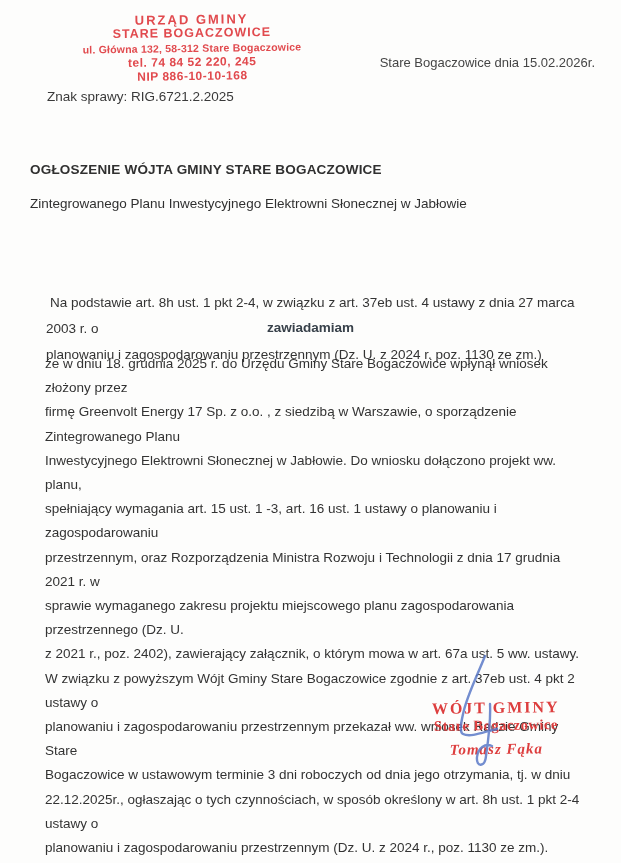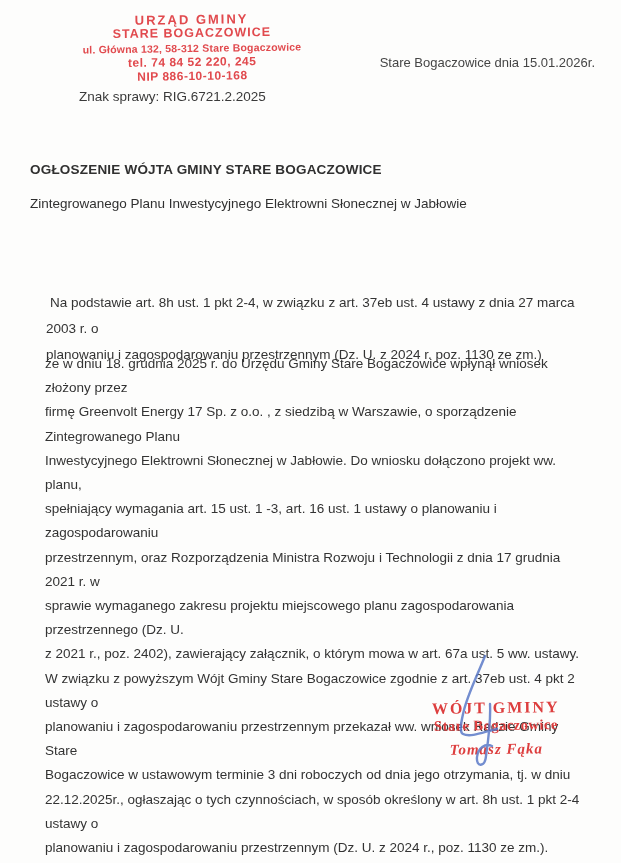--- a/index.html
+++ b/index.html
@@ -24,21 +24,21 @@
   .stamp-top .st-l3 { font-size: 10.5px; font-weight: bold; margin-top: 2px; letter-spacing: 0.2px; }
   .stamp-top .st-l4 { font-size: 12px; font-weight: bold; margin-top: 1px; letter-spacing: 0.5px; }
   .stamp-top .st-l5 { font-size: 12px; font-weight: bold; margin-top: 1px; letter-spacing: 0.5px; }
 
   .doc-date {
     position: absolute; top: 55px; right: 26px;
     font-size: 13px; color: #454545;
   }
   .case-no {
     position: absolute; top: 89px; left: 47px;
-    font-size: 13.5px; color: #3a3a3a; margin-left: 32px;
+    font-size: 13.5px; color: #3a3a3a;
   }
 
   
   .title-block {
     position: absolute; top: 162px; left: 30px; right: 30px;
     color: #303030;
   }
   .title-block .heading { font-weight: bold; font-size: 13.5px; letter-spacing: 0.2px; }
   .title-block .subtitle { font-weight: normal; font-size: 13.5px; margin-top: 19px; }
 
@@ -82,32 +82,33 @@
 <div class="page">
 
   <div class="stamp-top">
     <div class="st-l1">URZĄD GMINY</div>
     <div class="st-l2">STARE BOGACZOWICE</div>
     <div class="st-l3">ul. Główna 132, 58-312 Stare Bogaczowice</div>
     <div class="st-l4">tel. 74 84 52 220, 245</div>
     <div class="st-l5">NIP 886-10-10-168</div>
   </div>
 
-  <div class="doc-date">Stare Bogaczowice dnia 15.01.2026r.</div>
+  <div class="doc-date">Stare Bogaczowice dnia 15.02.2026r.</div>
 
   <div class="case-no">Znak sprawy: RIG.6721.2.2025</div>
 
   <div class="title-block">
     <div class="heading">OGŁOSZENIE WÓJTA GMINY STARE BOGACZOWICE</div>
     <div class="subtitle">Zintegrowanego Planu Inwestycyjnego Elektrowni Słonecznej w Jabłowie</div>
   </div>
 
   <div class="legal">Na podstawie art. 8h ust. 1 pkt 2-4, w związku z art. 37eb ust. 4 ustawy z dnia 27 marca 2003 r. o
 planowaniu i zagospodarowaniu przestrzennym (Dz. U. z 2024 r. poz. 1130 ze zm.)</div>
 
+  <div class="notify">zawiadamiam</div>
 
   <div class="body-text">że w dniu  18. grudnia 2025 r. do Urzędu Gminy Stare Bogaczowice wpłynął wniosek złożony przez
 firmę Greenvolt Energy 17 Sp. z o.o. , z siedzibą w Warszawie, o sporządzenie Zintegrowanego Planu
 Inwestycyjnego Elektrowni Słonecznej w Jabłowie. Do wniosku dołączono projekt ww. planu,
 spełniający wymagania art. 15 ust. 1 -3, art. 16 ust. 1 ustawy o planowaniu i zagospodarowaniu
 przestrzennym, oraz Rozporządzenia Ministra Rozwoju i Technologii z dnia 17 grudnia 2021 r.  w
 sprawie wymaganego zakresu projektu miejscowego planu zagospodarowania przestrzennego (Dz. U.
 z 2021 r., poz. 2402), zawierający załącznik, o którym mowa w art. 67a ust. 5 ww. ustawy.
 W związku z powyższym Wójt Gminy Stare Bogaczowice zgodnie z art. 37eb ust. 4 pkt 2 ustawy o
 planowaniu i zagospodarowaniu przestrzennym przekazał ww. wniosek Radzie Gminy Stare

